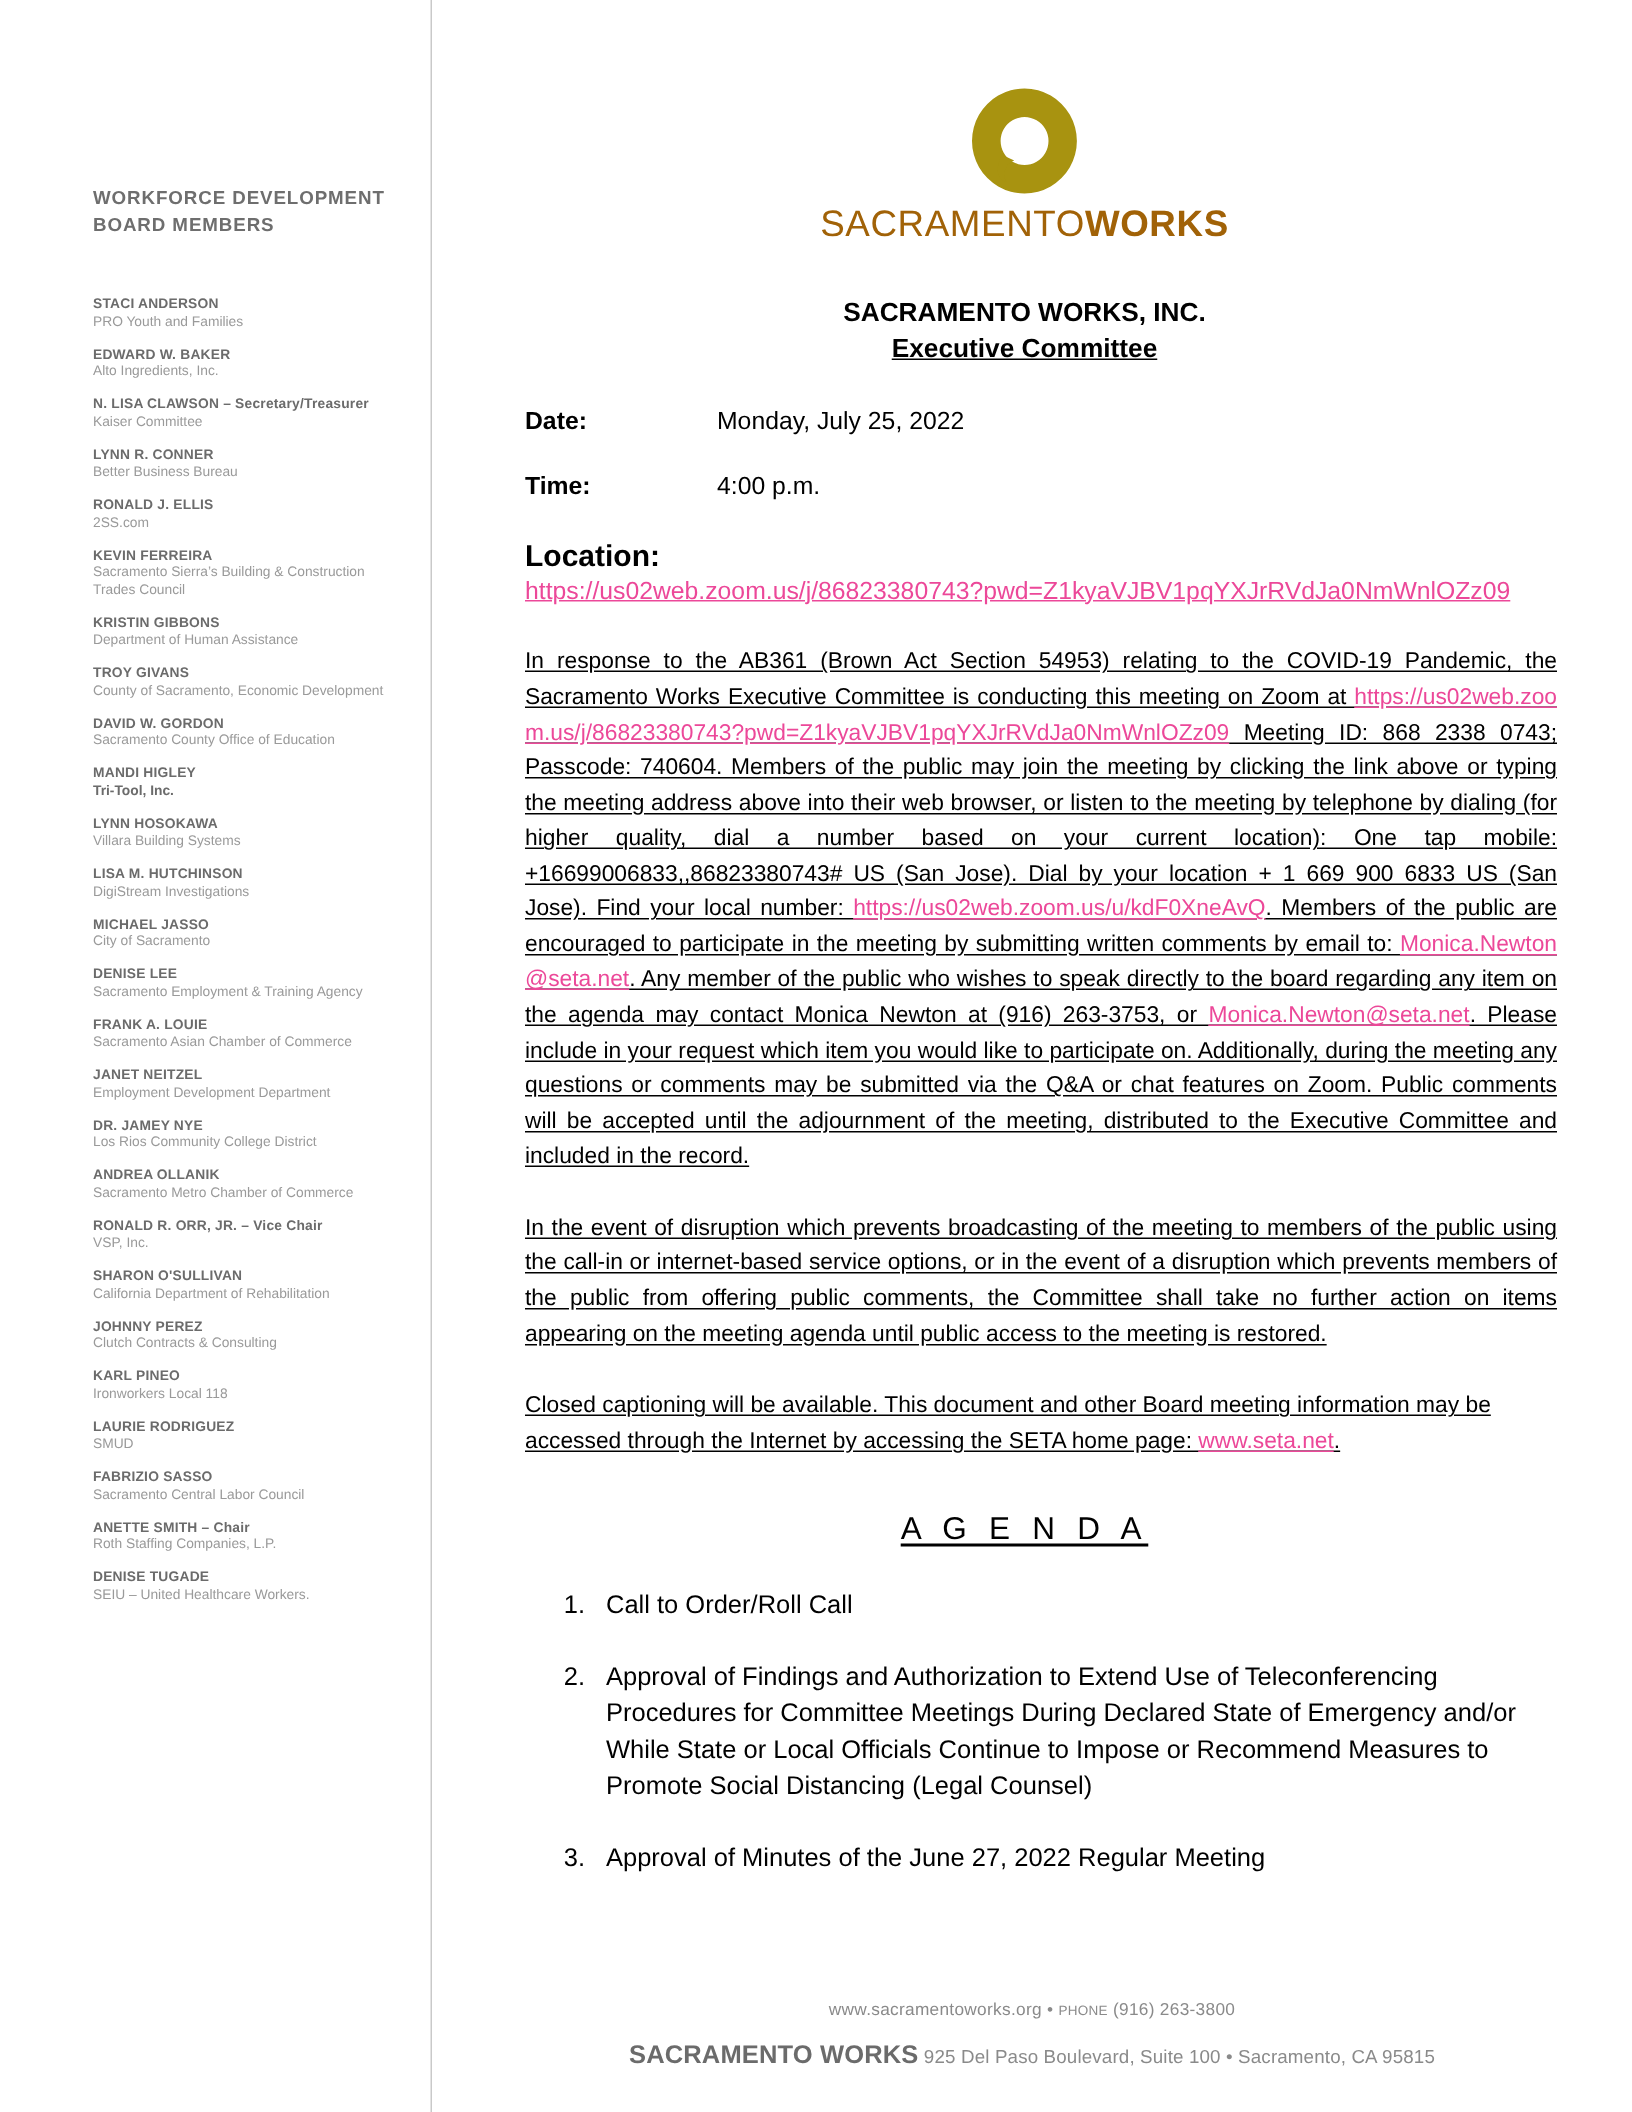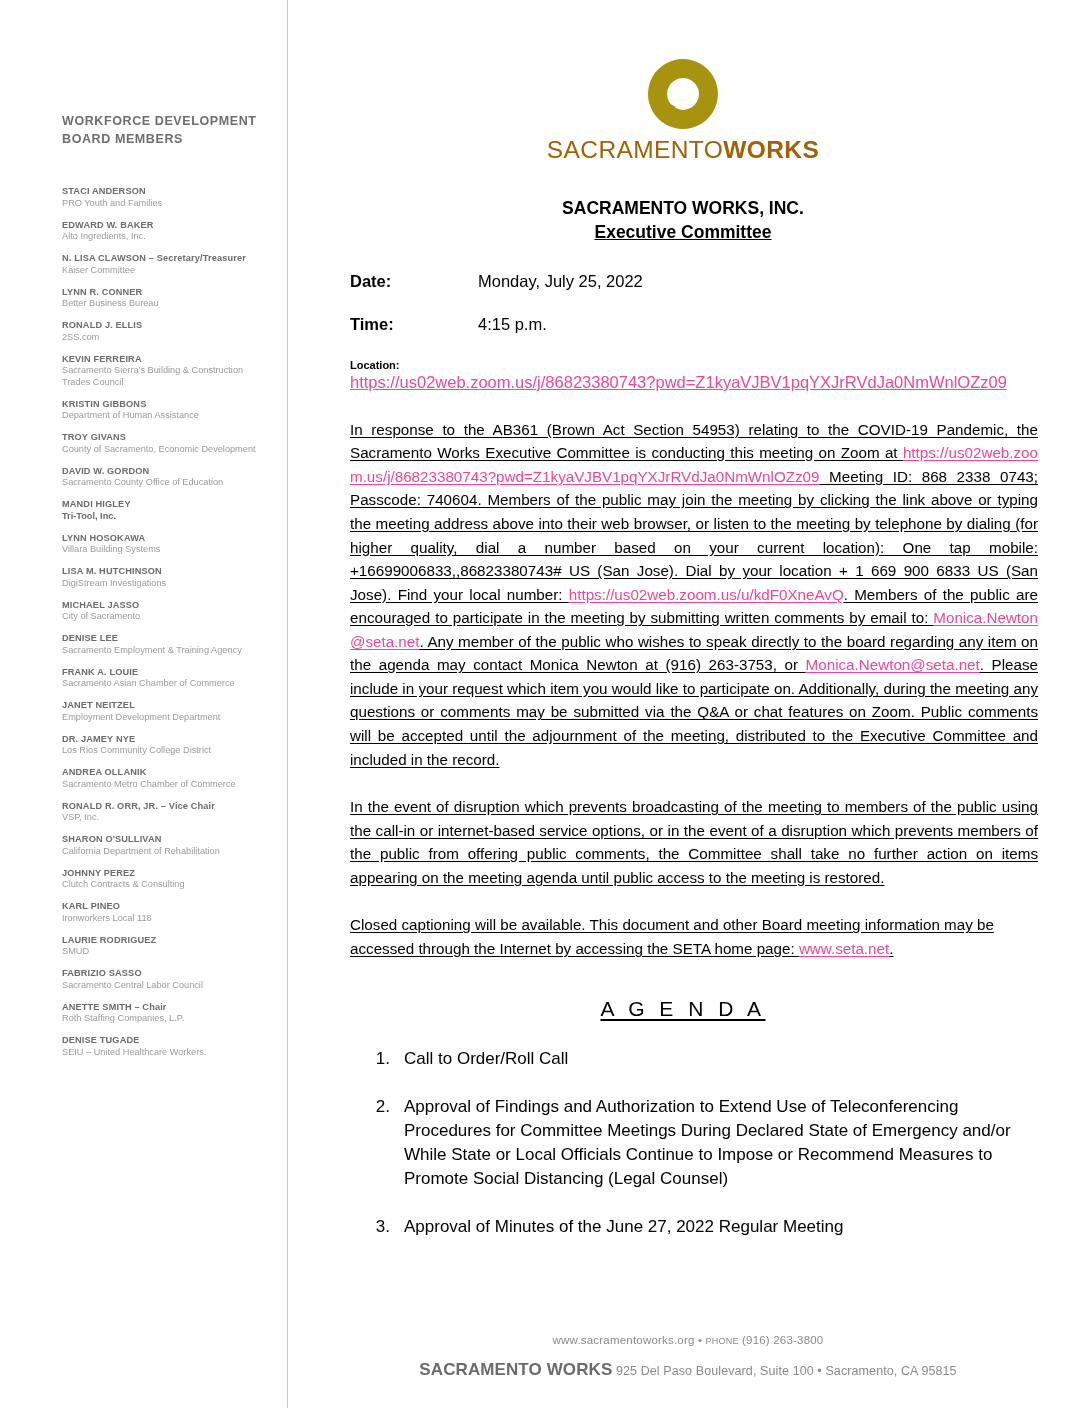--- a/index.html
+++ b/index.html
@@ -21,21 +21,21 @@
     width: 1088px;
     height: 1408px;
     position: relative;
     background: #ffffff;
   }
 
   
   .sidebar {
     position: absolute;
     left: 0;
-    top: 0;
+    top: 11px;
     width: 288px;
     height: 1065px;
     padding: 112px 18px 0 62px;
   }
   .sidebar-divider {
     position: absolute;
     left: 287px;
     top: 0;
     width: 1px;
     height: 1408px;
@@ -136,21 +136,21 @@
     flex: 0 0 128px;
   }
   .meta-value { font-weight: normal; }
 
   
   .location-block {
     padding-left: 32px;
     margin-top: 8px;
   }
   .location-label {
-    font-size: 11px;
+    font-size: 20px;
     font-weight: bold;
     line-height: 1.3;
   }
   .link {
     color: #ec4899;
     text-decoration: underline;
     word-break: break-all;
   }
   .location-url {
     font-size: 16.5px;
@@ -360,21 +360,21 @@
     <div class="doc-title">SACRAMENTO WORKS, INC.</div>
     <div class="doc-subtitle">Executive Committee</div>
 
     <div class="meta">
       <div class="meta-row">
         <span class="meta-label"><span>Date</span>:</span>
         <span class="meta-value">Monday, July 25, 2022</span>
       </div>
       <div class="meta-row">
         <span class="meta-label"><span>Time</span>:</span>
-        <span class="meta-value">4:15 p.m.</span>
+        <span class="meta-value">4:00 p.m.</span>
       </div>
     </div>
 
     <div class="location-block">
       <div class="location-label"><span>Location</span>:</div>
       <a class="link location-url" href="#">https://us02web.zoom.us/j/86823380743?pwd=Z1kyaVJBV1pqYXJrRVdJa0NmWnlOZz09</a>
     </div>
 
     <p class="body-para"><span>In response to the AB361 (Brown Act Section 54953) relating to the COVID-19 Pandemic, the Sacramento Works Executive Committee is conducting this meeting on Zoom at </span><a class="link" href="#">https://us02web.zoom.us/j/86823380743?pwd=Z1kyaVJBV1pqYXJrRVdJa0NmWnlOZz09</a><span> Meeting ID: 868 2338 0743; Passcode: 740604. Members of the public may join the meeting by clicking the link above or typing the meeting address above into their web browser, or listen to the meeting by telephone by dialing (for higher quality, dial a number based on your current location): One tap mobile: +16699006833,,86823380743# US (San Jose). Dial by your location + 1 669 900 6833 US (San Jose). Find your local number: </span><a class="link" href="#">https://us02web.zoom.us/u/kdF0XneAvQ</a><span>. Members of the public are encouraged to participate in the meeting by submitting written comments by email to: </span><a class="link" href="#">Monica.Newton@seta.net</a><span>. Any member of the public who wishes to speak directly to the board regarding any item on the agenda may contact Monica Newton at (916) 263-3753, or </span><a class="link" href="#">Monica.Newton@seta.net</a><span>. Please include in your request which item you would like to participate on. Additionally, during the meeting any questions or comments may be submitted via the Q&amp;A or chat features on Zoom. Public comments will be accepted until the adjournment of the meeting, distributed to the Executive Committee and included in the record.</span></p>
 

